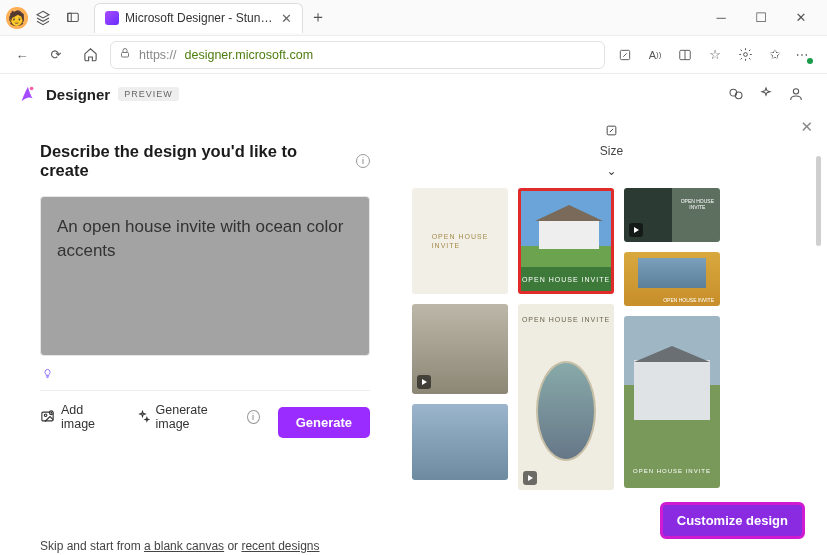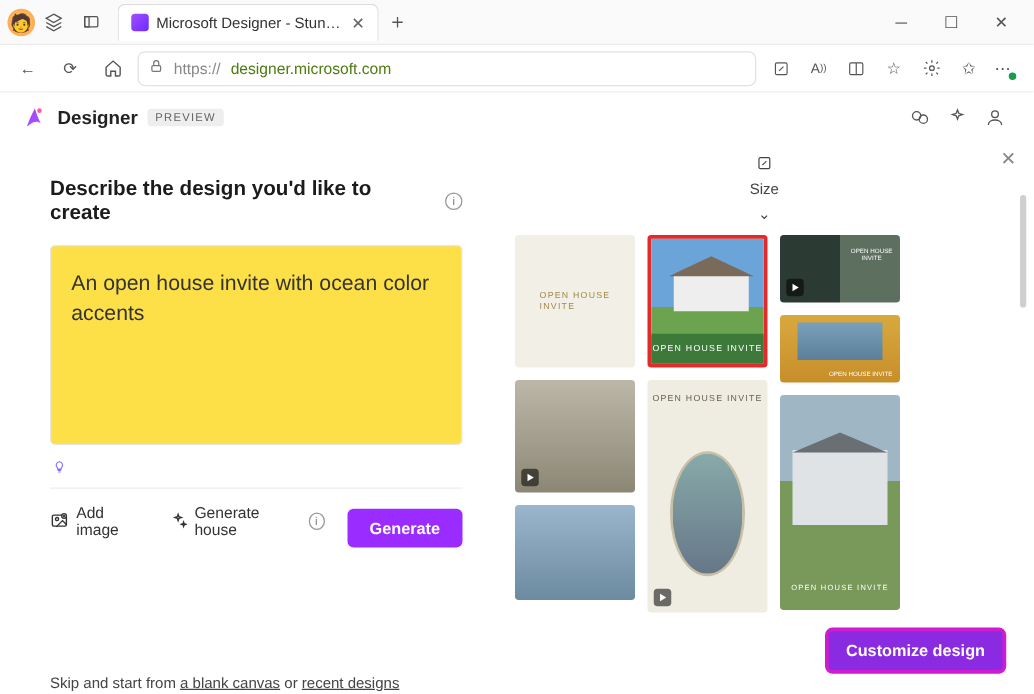--- a/index.html
+++ b/index.html
@@ -31,21 +31,21 @@
   .appbar .icon-btn { width:30px;height:30px;display:flex;align-items:center;justify-content:center;color:#555;cursor:pointer; }
 
   .content { display:flex; height: calc(555px - 36px - 38px - 40px); overflow:hidden; }
   .left { width: 400px; padding: 28px 30px 10px 40px; position:relative; }
   .right { flex:1; padding: 10px 16px 10px 12px; position:relative; }
 
   .describe-row { display:flex; align-items:center; gap:6px; }
   .describe { font-size:16.5px; font-weight:600; color:#1b1b1b; }
   .info-icon { width:14px;height:14px;border:1px solid #999;border-radius:50%;display:inline-flex;align-items:center;justify-content:center;font-size:9px;color:#777;cursor:pointer; }
 
-  .prompt-box { margin-top:16px; border:1px solid #e6e6e6; border-radius:4px; background:#fde047; min-height:160px; padding:18px 16px; font-size:17px; color:#333; line-height:1.4; }
+  .prompt-box { margin-top:16px; border:1px solid #e6e6e6; border-radius:4px; background:#a3a3a3; min-height:160px; padding:18px 16px; font-size:17px; color:#333; line-height:1.4; }
   .hint-row { margin-top:6px; display:flex; align-items:flex-start; gap:6px; font-size:10.5px; color:#6b4bd6; padding:6px 2px 10px; }
   .hint-row .bulb { width:12px;height:12px;display:inline-block; }
 
   .action-row { display:flex; align-items:center; gap:18px; border-top:1px solid #eee; padding-top:4px; }
   .ghost-btn { display:flex; align-items:center; gap:6px; font-size:12.5px; color:#333; cursor:pointer; }
   .ghost-btn .ic { width:16px;height:16px;display:inline-flex;align-items:center;justify-content:center;color:#444; }
   .gen-btn { margin-left:auto; background:#9a2cff; color:#fff; font-size:13px; font-weight:600; border:none; border-radius:5px; padding:8px 18px; cursor:pointer;margin-top:12px; }
 
   .skip-row { position:absolute; bottom:2px; left:40px; font-size:12px; color:#444; }
   .skip-row .u { text-decoration:underline; cursor:pointer; }
@@ -210,21 +210,21 @@
             </svg>
           </span>
         <span>Add image</span>
       </div>
       <div class="ghost-btn">
         <span class="ic">
             <svg width="15" height="15" viewBox="0 0 24 24" fill="none" stroke="#333" stroke-width="1.8">
               <path d="M12 4l1 3 3 1-3 1-1 3-1-3-3-1 3-1zM19 14l.7 2 2 .7-2 .7-.7 2-.7-2-2-.7 2-.7z"></path>
             </svg>
           </span>
-        <span>Generate house</span>
+        <span>Generate image</span>
         <span class="info-icon" style="margin-left:2px;">i</span>
       </div>
       <button class="gen-btn">Generate</button>
     </div>
     <div class="skip-row">
       <span>Skip and start from </span><span class="u">a blank canvas</span><span> or </span><span class="u">recent designs</span>
     </div>
   </div>
 
   <div class="right">

